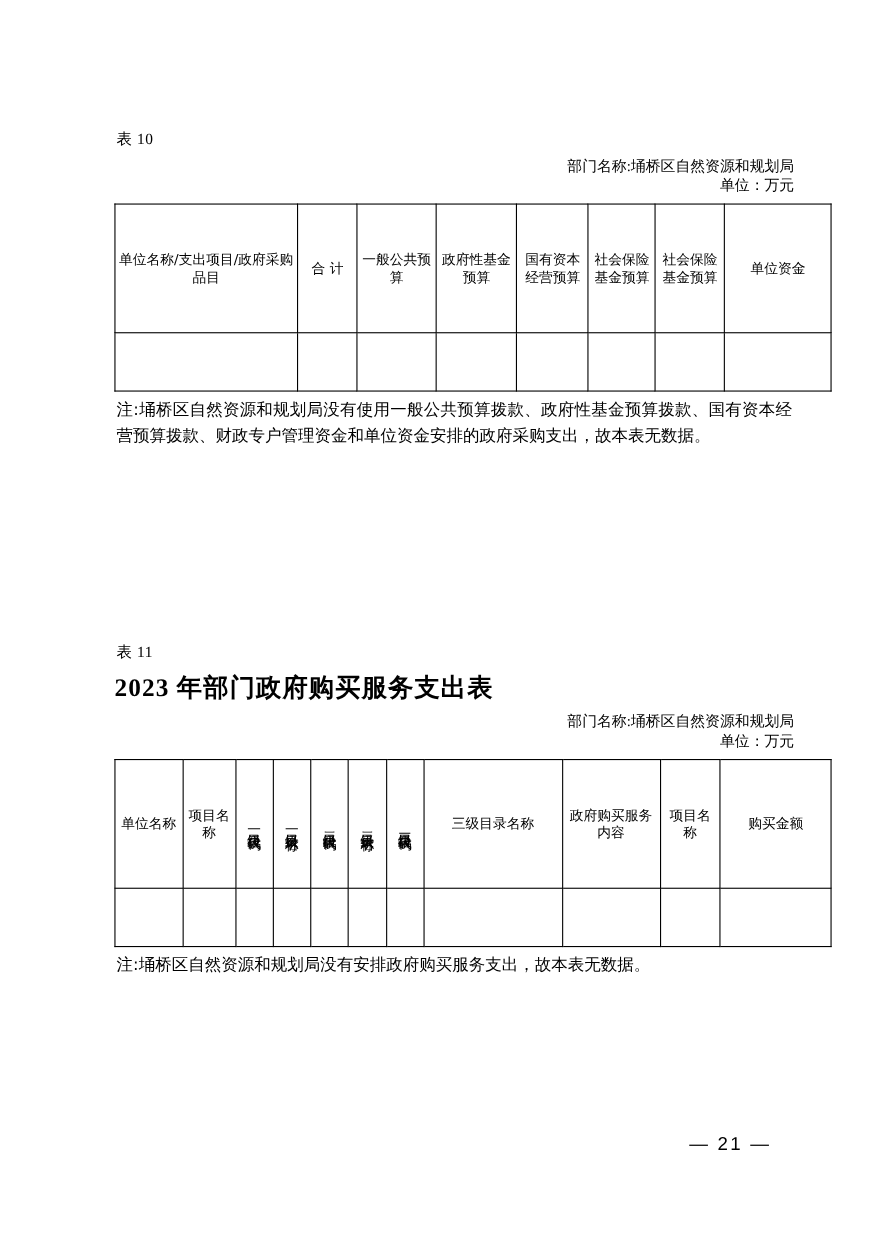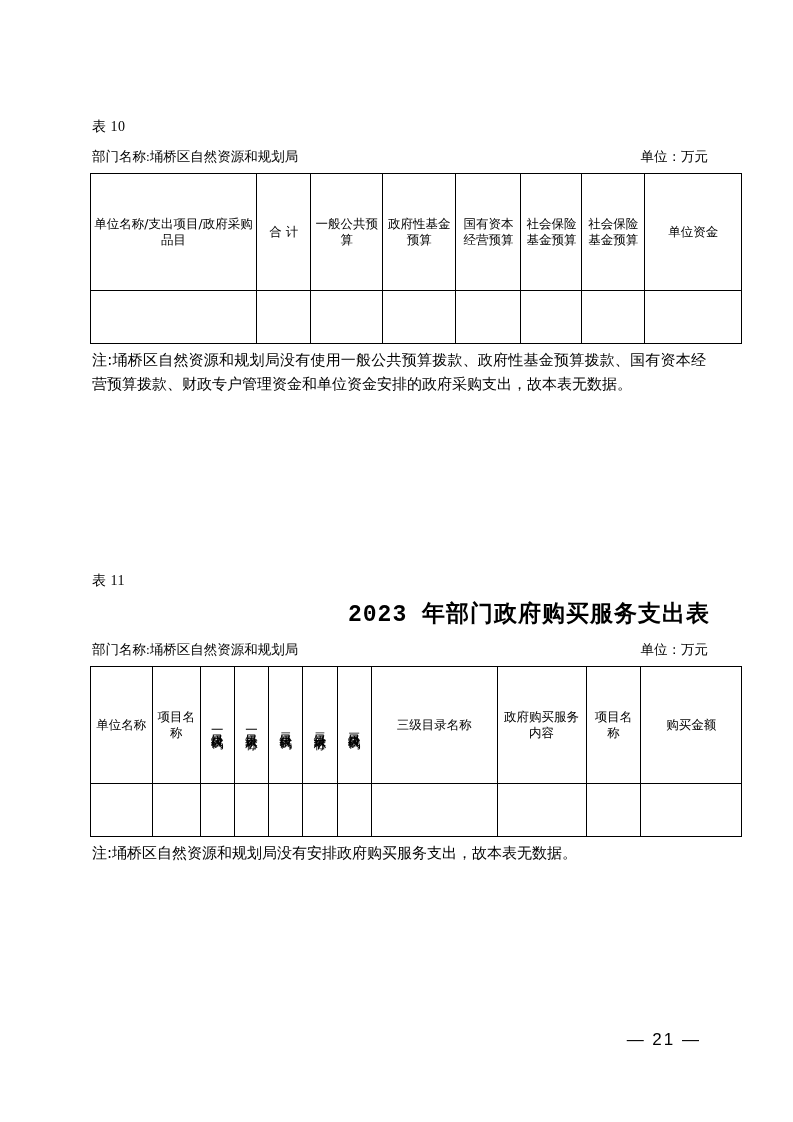--- a/index.html
+++ b/index.html
@@ -19,55 +19,56 @@
     position: absolute;
     left: 0; top: 0;
     width: 793px;
     height: 1122px;
     box-sizing: border-box;
     padding: 0;
   }
 
   .content {
     position: absolute;
-    left: 90px;
+    left: 104px;
     top: 118px;
     width: 620px;
   }
 
   .table-label {
     font-size: 14px;
     font-family: "Liberation Serif", serif;
     margin: 0 0 6px 2px;
     letter-spacing: 0.5px;
   }
 
   .doc-title {
     text-align: center;
     font-size: 25px;
     font-weight: bold;
     font-family: "DejaVu Sans", sans-serif;
     letter-spacing: 1px;
     margin: 10px 0 14px 0;
   }
   .doc-title-2 {
-    text-align: right;
+    text-align: left;
     font-size: 23px;
     font-weight: bold;
-    font-family: Liberation Mono, monospace;
+    font-family: Liberation Serif, serif;
     letter-spacing: 1px;
     margin: 8px 0 6px 0;
   }
 
   .meta-row {
     display: flex;
-    justify-content: space-between;
+    justify-content: center;
     align-items: flex-end;
     font-size: 13.5px;
-    margin: 12px 2px 7px 2px;
+    margin: 0 2px 7px 2px;
+    flex-direction: column;
   }
   .meta-left { font-size: 13.5px; }
   .meta-right { font-size: 13.5px; font-family: Liberation Mono, monospace; }
 
   table.grid {
     border-collapse: collapse;
     width: 652px;
     table-layout: fixed;
   }
   table.grid td, table.grid th {

